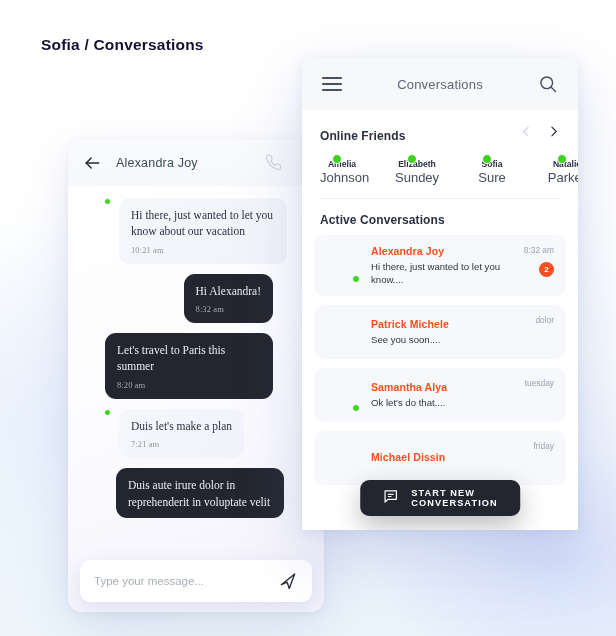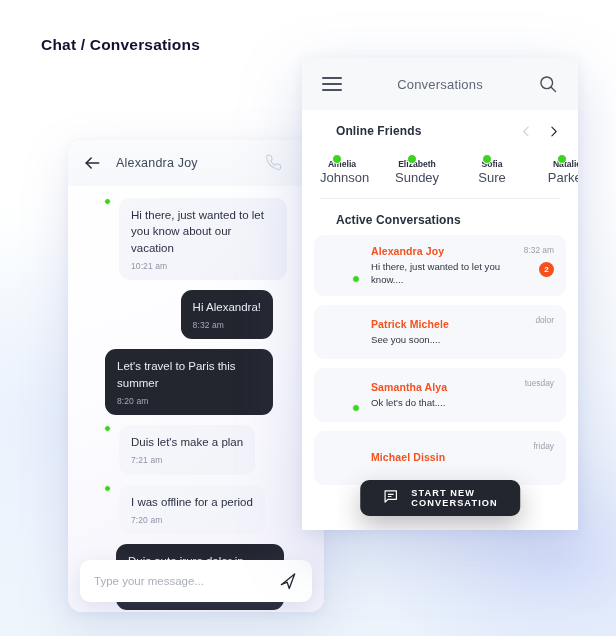--- a/index.html
+++ b/index.html
@@ -41,21 +41,21 @@
   .chat-head .title {
     margin-left: 14px; font-size: 12.5px; color: #3e4a5a; letter-spacing: .2px;
   }
   .chat-head .phone-ic { position: absolute; right: 42px; top: 14px; width: 17px; height: 17px; opacity: .35; }
   .chat-head .dots { position: absolute; right: 16px; top: 13px; width: 4px; }
   .chat-head .dots i {
     display: block; width: 3px; height: 3px; border-radius: 50%;
     background: #232738; margin-bottom: 3px;
   }
 
-  .thread { padding: 12px 12px 3px 12px; position: relative; height: 426px; }
+  .thread { padding: 12px 12px 3px 12px; position: relative; height: 426px; font-family: Liberation Serif, serif; }
   .row { display: flex; align-items: flex-start; margin-bottom: 10px; }
   .row.out { justify-content: flex-end; }
 
   .av { position: relative; width: 30px; height: 30px; flex: 0 0 30px; }
   .av .pic {
     width: 30px; height: 30px; border-radius: 50%;
     background-size: cover; background-position: center;
     box-shadow: 0 1px 4px rgba(60,70,120,0.20);
   }
   .av .dot {
@@ -109,22 +109,22 @@
   }
   .burger { width: 20px; }
   .burger i { display: block; height: 1.6px; background: #4a5160; margin-bottom: 4.5px; border-radius: 2px; }
   .burger i:last-child { margin-bottom: 0; }
   .list-head .title {
     flex: 1; text-align: center; font-size: 13px; color: #5e6777; letter-spacing: .2px;
   }
   .list-head .search { width: 20px; height: 20px; }
 
   .sec {
-    display: flex; align-items: flex-start; justify-content: space-between;
-    padding: 14px 18px 8px 34px;
+    display: flex; align-items: flex-end; justify-content: space-between;
+    padding: 14px 18px 8px 18px;
   }
   .sec h4 { font-size: 12px; color: #2b3040; font-weight: bold; letter-spacing: .1px; }
   .arrows { display: flex; align-items: center; gap: 14px; }
   .arrows svg { width: 13px; height: 15px; }
 
   .friends { display: flex; padding: 2px 0 0 18px; gap: 31px; overflow: hidden; }
   .friend { width: 44px; flex: 0 0 44px; text-align: center; }
   .friend .wrap { position: relative; width: 44px; height: 44px; margin: 0 auto; }
   .friend .pic {
     width: 44px; height: 44px; border-radius: 50%;
@@ -171,21 +171,21 @@
     background: #23262f; border-radius: 9px;
     display: flex; align-items: center; gap: 12px;
     box-shadow: 0 10px 26px rgba(35,38,47,0.30);
   }
   .fab .lbl { color: #fff; font-size: 9.2px; font-weight: bold; letter-spacing: 1.1px; }
   .fab svg { width: 17px; height: 17px; }
 </style>
 </head>
 <body>
 
-<div class="page-title">Chat / Conversations</div>
+<div class="page-title">Sofia / Conversations</div>
 
 <div class="chat-phone">
 
   <div class="chat-head">
     <span class="back">
       <svg viewBox="0 0 24 24" fill="none" stroke="#232738" stroke-width="1.8" stroke-linecap="round" stroke-linejoin="round">
         <line x1="20" y1="12" x2="5" y2="12"></line>
           <polyline points="11,6 5,12 11,18"></polyline>
       </svg>
     </span>
@@ -241,30 +241,20 @@
       <span class="av">
         <span class="pic" style="background:radial-gradient(circle at 40% 30%, #f3d9c4 0%, #d9a078 45%, #b86a4c 70%, #8c5a6a 100%)"></span>
         <span class="dot"></span>
       </span>
       <div class="bubble in">
         <span>Duis let's make a plan</span>
         <span class="time">7:21 am</span>
       </div>
     </div>
 
-    <div class="row">
-      <span class="av">
-        <span class="pic" style="background:radial-gradient(circle at 40% 30%, #f3d9c4 0%, #d9a078 45%, #b86a4c 70%, #8c5a6a 100%)"></span>
-        <span class="dot"></span>
-      </span>
-      <div class="bubble in">
-        <span>I was offline for a period</span>
-        <span class="time">7:20 am</span>
-      </div>
-    </div>
 
     <div class="row out">
       <div class="bubble out" style="margin-right:28px">
         <span>Duis aute irure dolor in reprehenderit in voluptate velit</span>
       </div>
     </div>
 
   </div>
 
   <div class="composer">

